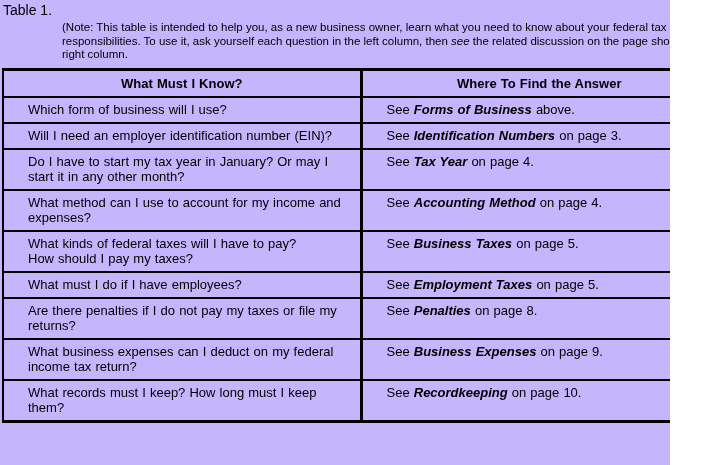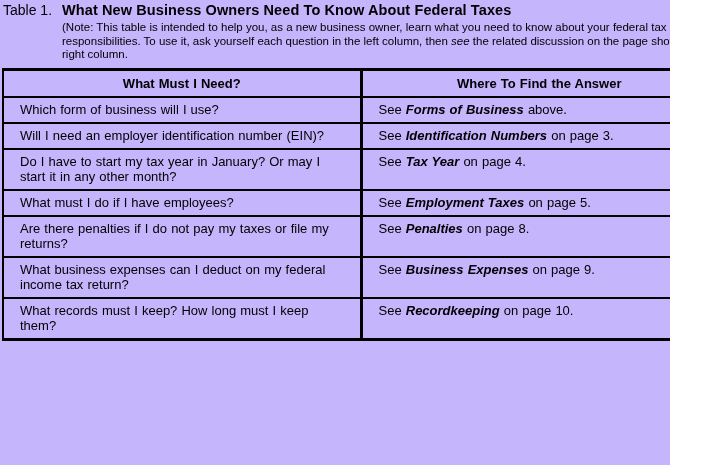--- a/index.html
+++ b/index.html
@@ -64,64 +64,71 @@
     vertical-align: top;
     text-align: left;
     word-spacing: 0.5px;
   }
   .fed-tax-table th {
     font-weight: bold;
     text-align: center;
     padding: 5px 4px 5px 4px;
   }
   .fed-tax-table td {
-    padding: 4px 8px 5px 16px;
+    padding: 4px 8px 5px 24px;
   }
   .fed-tax-table .q-col { width: 358px; }
   .fed-tax-table th:first-child,
   .fed-tax-table td:first-child {
     border-right: 3px solid #000;
   }
   .fed-tax-table i { font-style: italic; font-weight: bold; }
 </style>
 </head>
 <body>
 
 <div class="page">
 
   <div class="title-row">
     <span class="title-prefix">Table 1.</span>
-    <span class="title-main">What New Business Owners Need To Know About Federal Taxes</span>
   </div>
 
   <div class="note"><span>(</span><b>Note:</b><span> This table is intended to help you, as a new business owner, learn what you need to know about your federal tax responsibilities. To use it, ask yourself each question in the left column, then </span><i>see</i><span> the related discussion on the page shown in the right column.</span></div>
 
   <table class="fed-tax-table">
     <colgroup>
       <col class="q-col">
       <col>
     </colgroup>
     <thead>
       <tr>
-        <th>What Must I Need?</th>
+        <th>What Must I Know?</th>
         <th>Where To Find the Answer</th>
       </tr>
     </thead>
     <tbody>
         <tr>
           <td>Which form of business will I use?</td>
           <td>See <i>Forms of Business</i> above.</td>
         </tr>
         <tr>
           <td>Will I need an employer identification number (EIN)?</td>
           <td>See <i>Identification Numbers</i> on page 3.</td>
         </tr>
         <tr>
           <td>Do I have to start my tax year in January? Or may I<br>start it in any other month?</td>
           <td>See <i>Tax Year</i> on page 4.</td>
+        </tr>
+        <tr>
+          <td>What method can I use to account for my income and<br>expenses?</td>
+          <td>See <i>Accounting Method</i> on page 4.</td>
+        </tr>
+        <tr>
+          <td>What kinds of federal taxes will I have to pay?<br>How should I pay my taxes?</td>
+          <td>See <i>Business Taxes</i> on page 5.</td>
         </tr>
         <tr>
           <td>What must I do if I have employees?</td>
           <td>See <i>Employment Taxes</i> on page 5.</td>
         </tr>
         <tr>
           <td>Are there penalties if I do not pay my taxes or file my<br>returns?</td>
           <td>See <i>Penalties</i> on page 8.</td>
         </tr>
         <tr>

